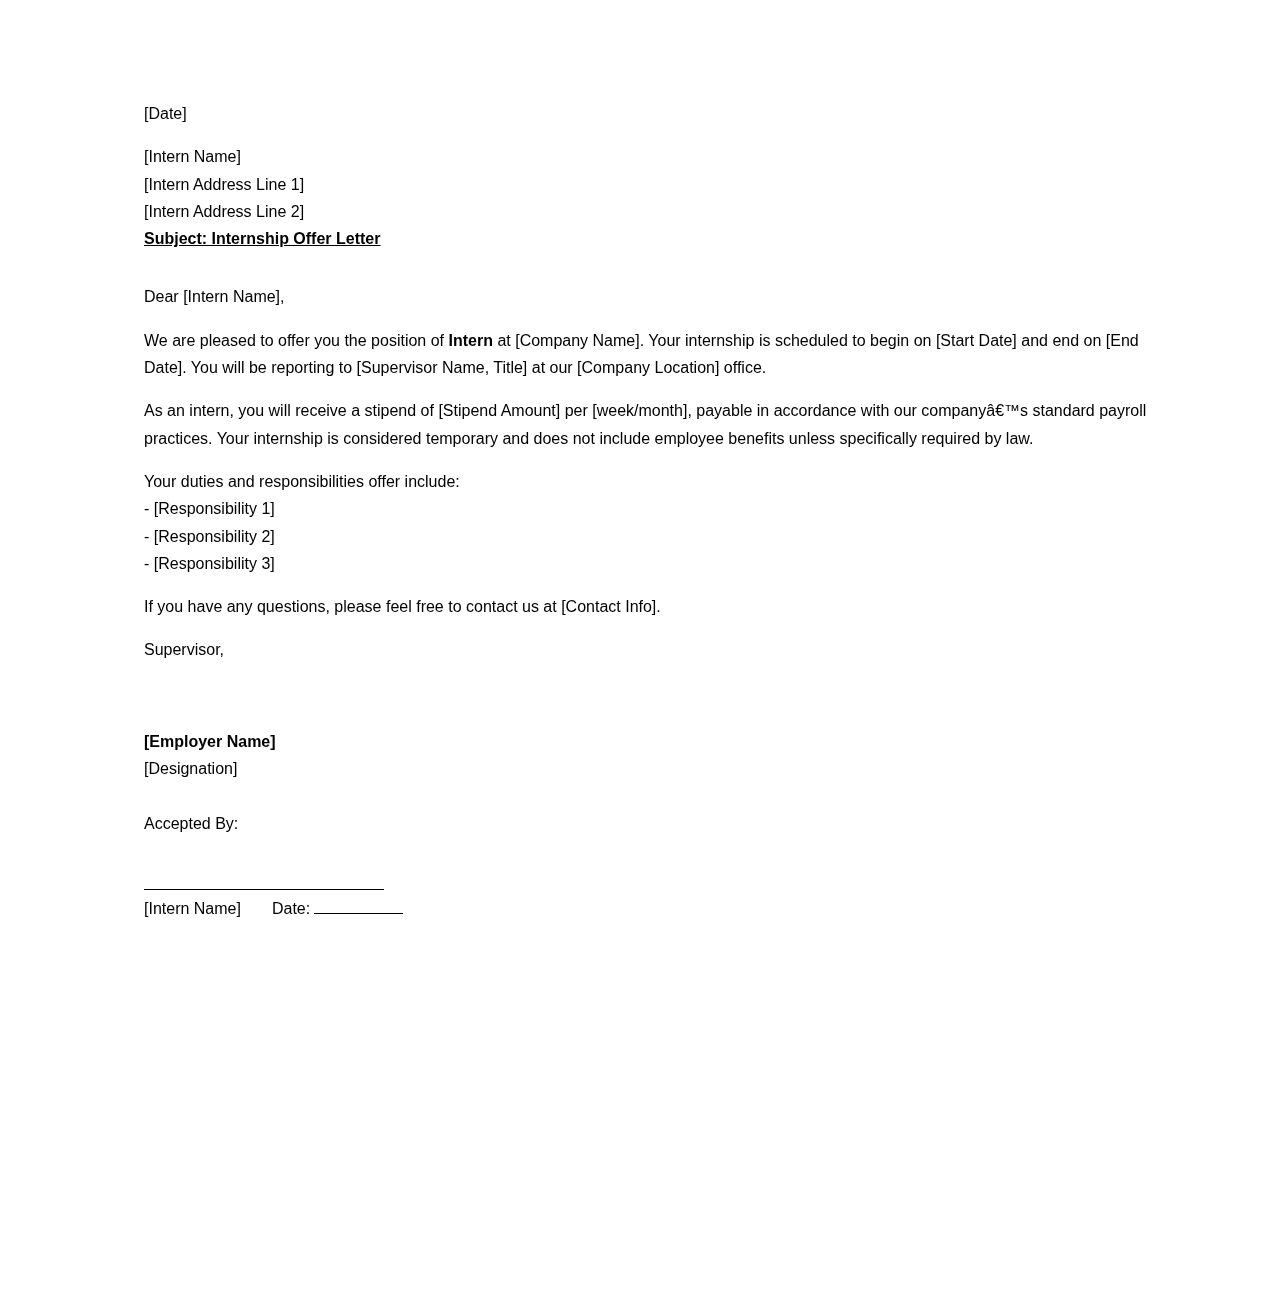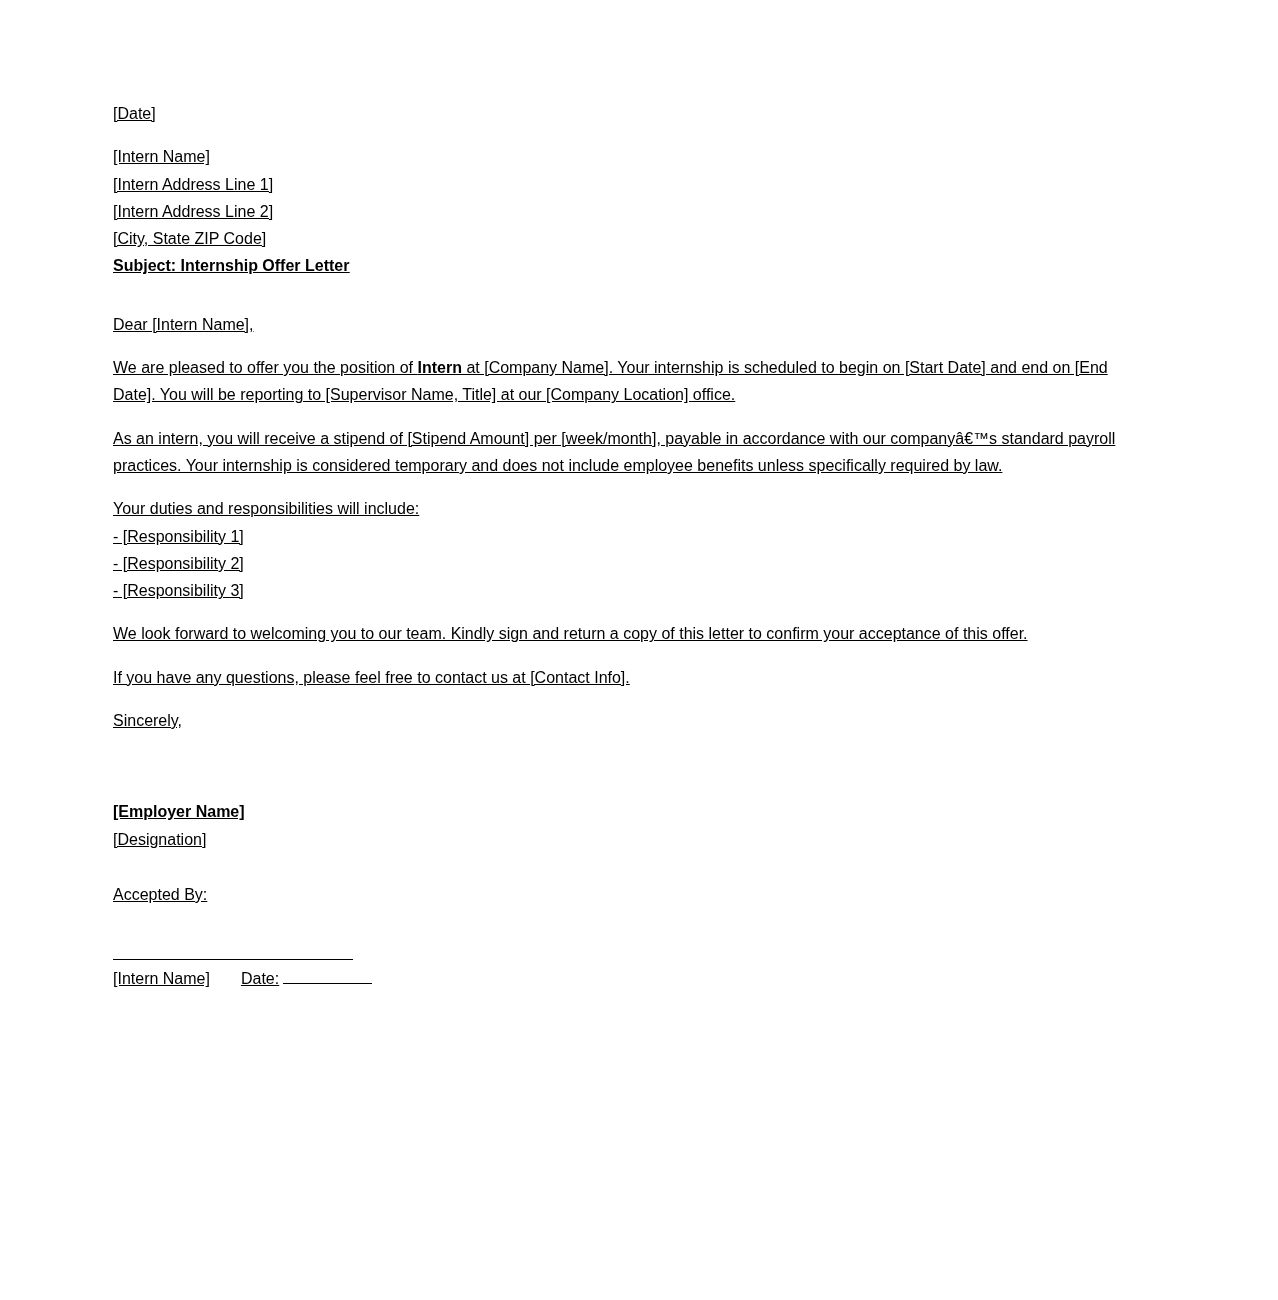--- a/index.html
+++ b/index.html
@@ -6,25 +6,24 @@
     body {
       width: 1278px;
       height: 1300px;
       font-family: "Liberation Sans", sans-serif;
       font-size: 16px;
       color: #000000;
       position: relative;
     }
     .page {
       position: absolute;
-      left: 113px;
+      left: 144px;
       top: 100px;
       width: 1010px;
       line-height: 27.3px;
-      text-decoration: underline;
     }
     p { margin: 0 0 16px 0; }
     .subject {
       font-weight: bold;
       text-decoration: underline;
       margin-bottom: 31px;
     }
     .gap-sig { height: 48px; }
     .gap-accept { height: 28px; }
     .sig-line {
@@ -49,44 +48,42 @@
 <body>
 
 <div class="page">
 
   <p>[Date]</p>
 
   <div>
     <div>[Intern Name]</div>
     <div>[Intern Address Line 1]</div>
     <div>[Intern Address Line 2]</div>
-    <div>[City, State ZIP Code]</div>
   </div>
 
   <p class="subject">Subject: Internship Offer Letter</p>
 
   <p>Dear [Intern Name],</p>
 
   <p><span>We are pleased to offer you the position of </span><b>Intern</b><span> at [Company Name]. Your internship is scheduled to begin on [Start Date] and end on [End Date]. You will be reporting to [Supervisor Name, Title] at our [Company Location] office.</span></p>
 
   <p>As an intern, you will receive a stipend of [Stipend Amount] per [week/month], payable in accordance with our companyâ€™s standard payroll practices. Your internship is considered temporary and does not include employee benefits unless specifically required by law.</p>
 
   <p>
-    <span>Your duties and responsibilities will include:</span><br>
+    <span>Your duties and responsibilities offer include:</span><br>
     <span>- [Responsibility 1]</span><br>
     <span>- [Responsibility 2]</span><br>
     <span>- [Responsibility 3]</span>
   </p>
 
 
-  <p>We look forward to welcoming you to our team. Kindly sign and return a copy of this letter to confirm your acceptance of this offer.</p>
 
   <p>If you have any questions, please feel free to contact us at [Contact Info].</p>
 
-  <p>Sincerely,</p>
+  <p>Supervisor,</p>
 
   <div class="gap-sig"></div>
 
   <div>
     <div><b>[Employer Name]</b></div>
     <div>[Designation]</div>
   </div>
 
   <div class="gap-accept"></div>
 

